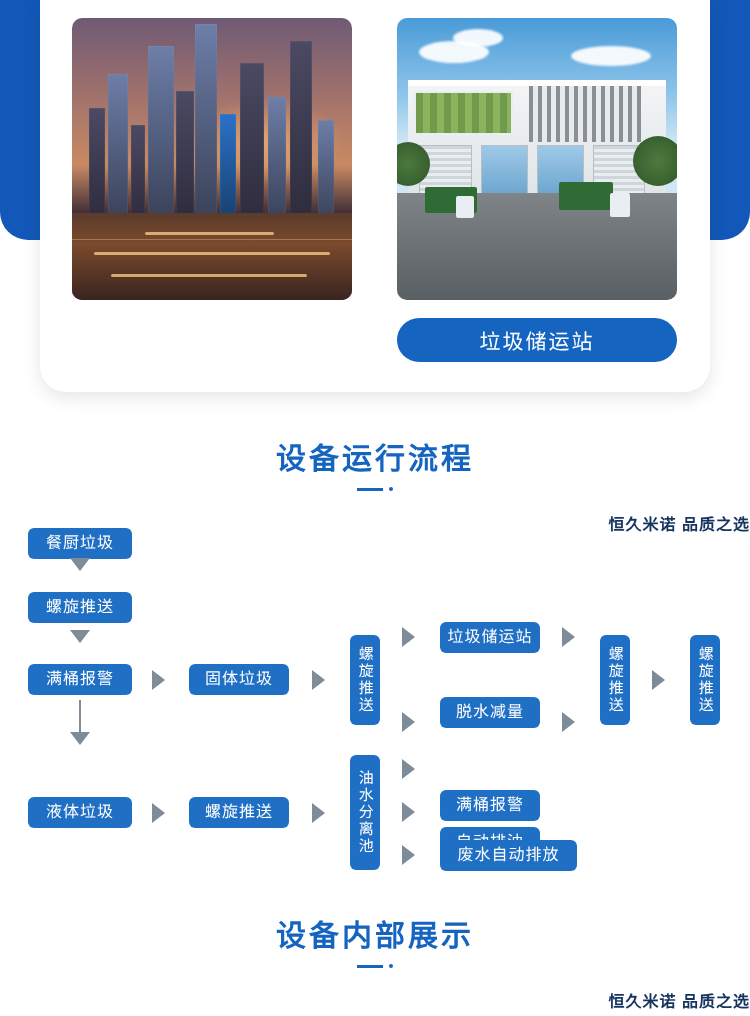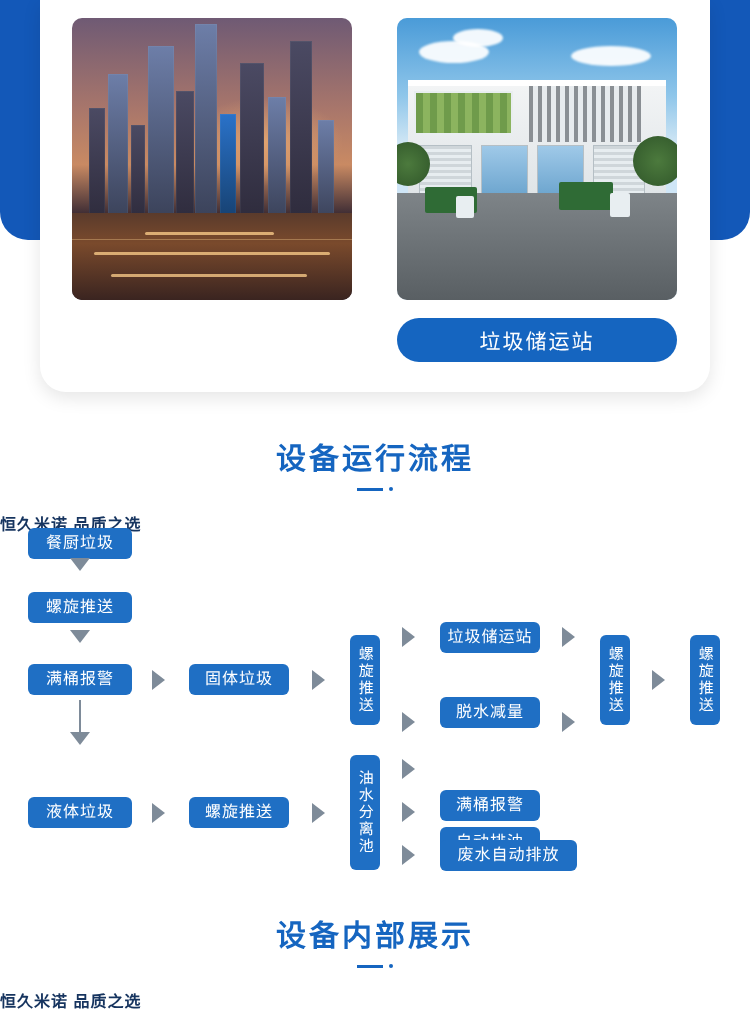--- a/index.html
+++ b/index.html
@@ -185,21 +185,21 @@
   .divider .dot {
     display: inline-block;
     width: 4px; height: 4px;
     background: #1565c0;
     border-radius: 50%;
     vertical-align: middle;
   }
   .subtitle {
     position: absolute;
     left: 0; width: 750px;
-    text-align: left;
+    text-align: right;
     color: #16345f;
     font-size: 16px;
     font-weight: bold;
     letter-spacing: 1px;
   }
 
   
   .node {
     position: absolute;
     background: #1f6fc4;

